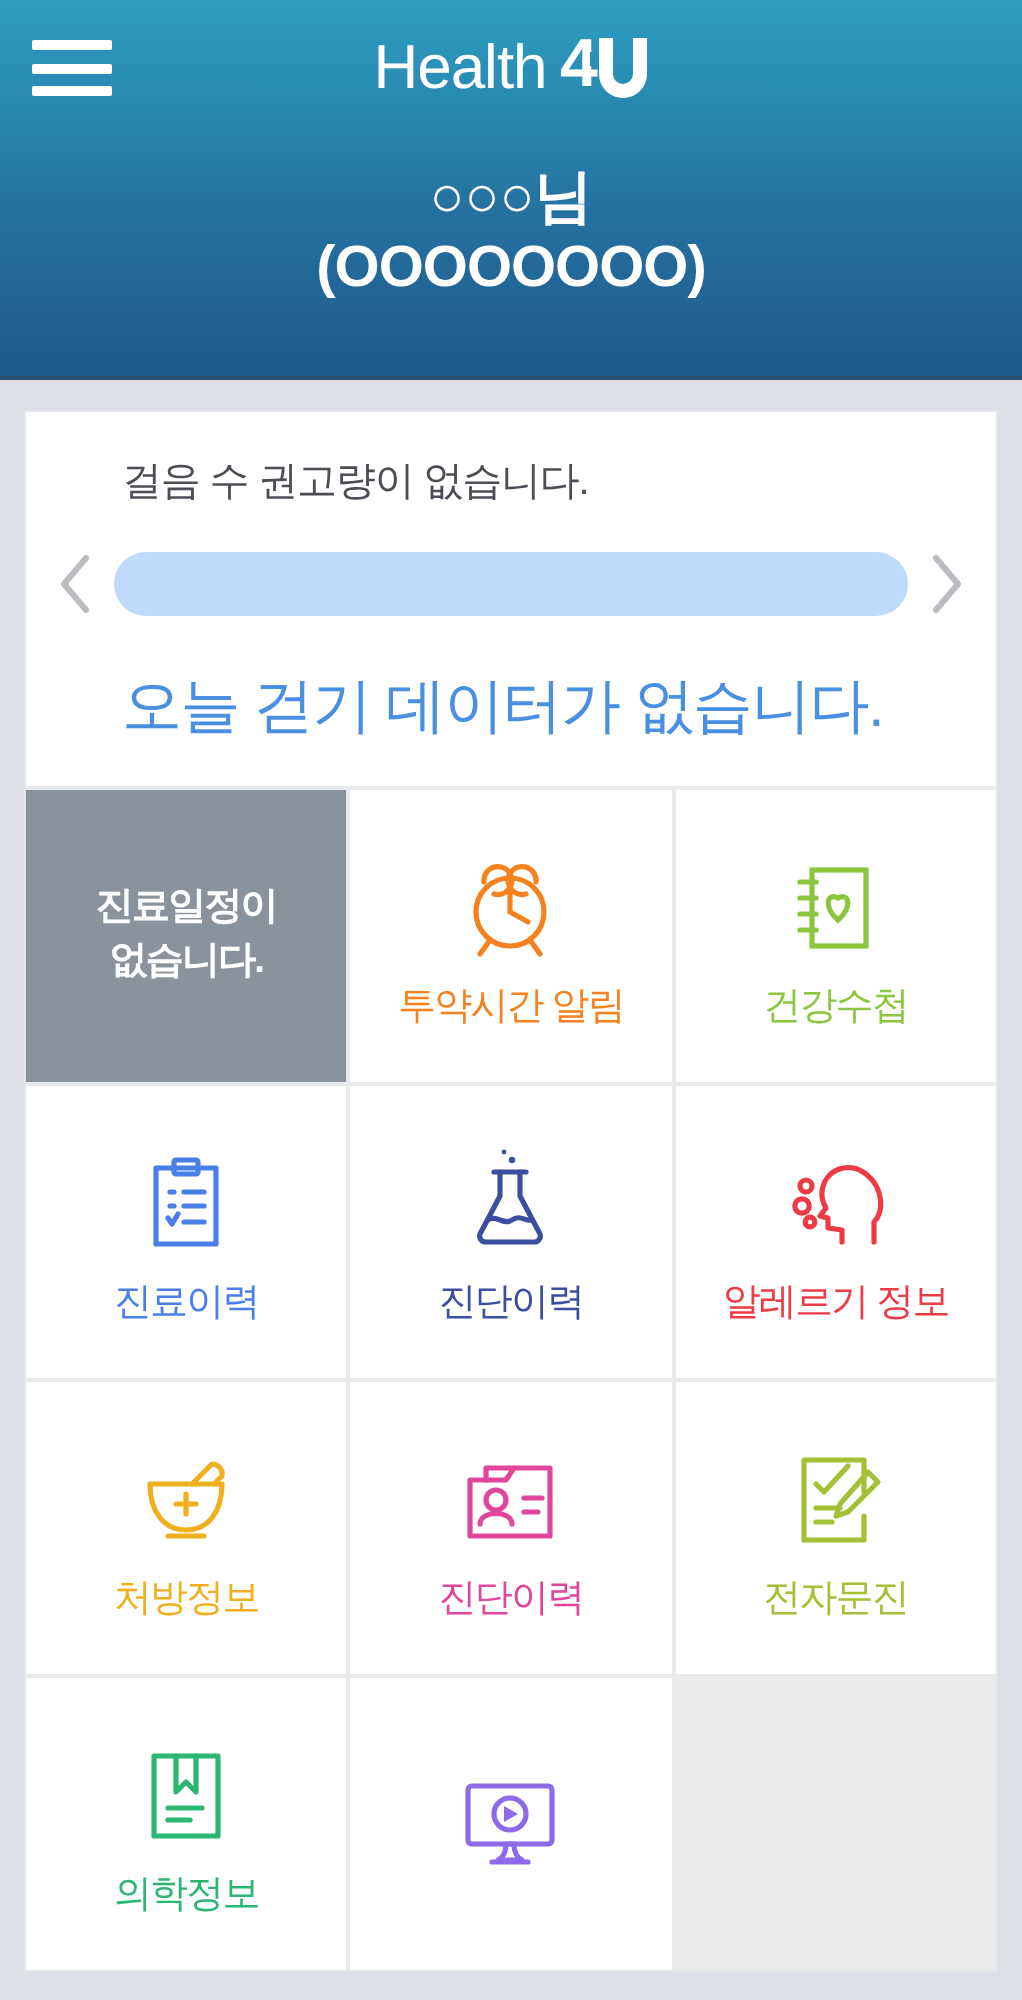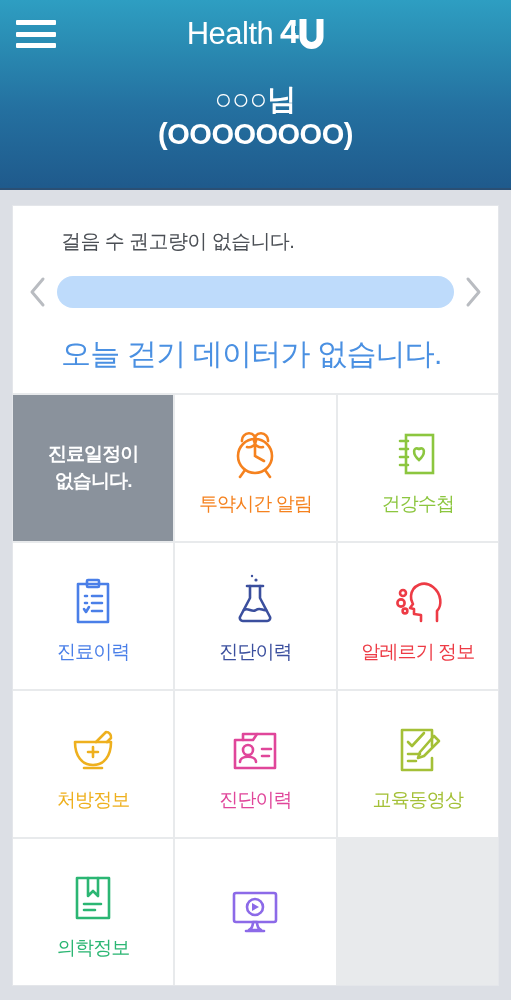--- a/index.html
+++ b/index.html
@@ -331,21 +331,21 @@
         <div class="tile-icon">
           <svg width="60" height="60" viewBox="0 0 60 60" aria-hidden="true">
             <g stroke="#a4c037" stroke-width="2.6" fill="none" stroke-linecap="round" stroke-linejoin="round">
               <path d="M14 10 L44 10 L44 26 M44 38 L44 50 L14 50 L14 10"></path>
               <path d="M20 22 L24 26 L36 13"></path>
               <path d="M20 34 L32 34 M20 41 L28 41"></path>
               <path d="M46 16 L51 21 L36 36 L30 38 L32 32 Z"></path>
             </g>
           </svg>
         </div>
-        <div class="tile-label" style="color:#a4c037">교육동영상</div>
+        <div class="tile-label" style="color:#a4c037">전자문진</div>
       </div>
 
 
       <div class="tile">
         <div class="tile-icon">
           <svg width="60" height="60" viewBox="0 0 60 60" aria-hidden="true">
             <g stroke="#2bb673" stroke-width="2.6" fill="none" stroke-linecap="round" stroke-linejoin="round">
               <rect x="14" y="10" width="32" height="40"></rect>
               <path d="M25 10 L25 28 L30 23 L35 28 L35 10"></path>
               <path d="M21 36 L38 36 M21 42 L32 42"></path>

